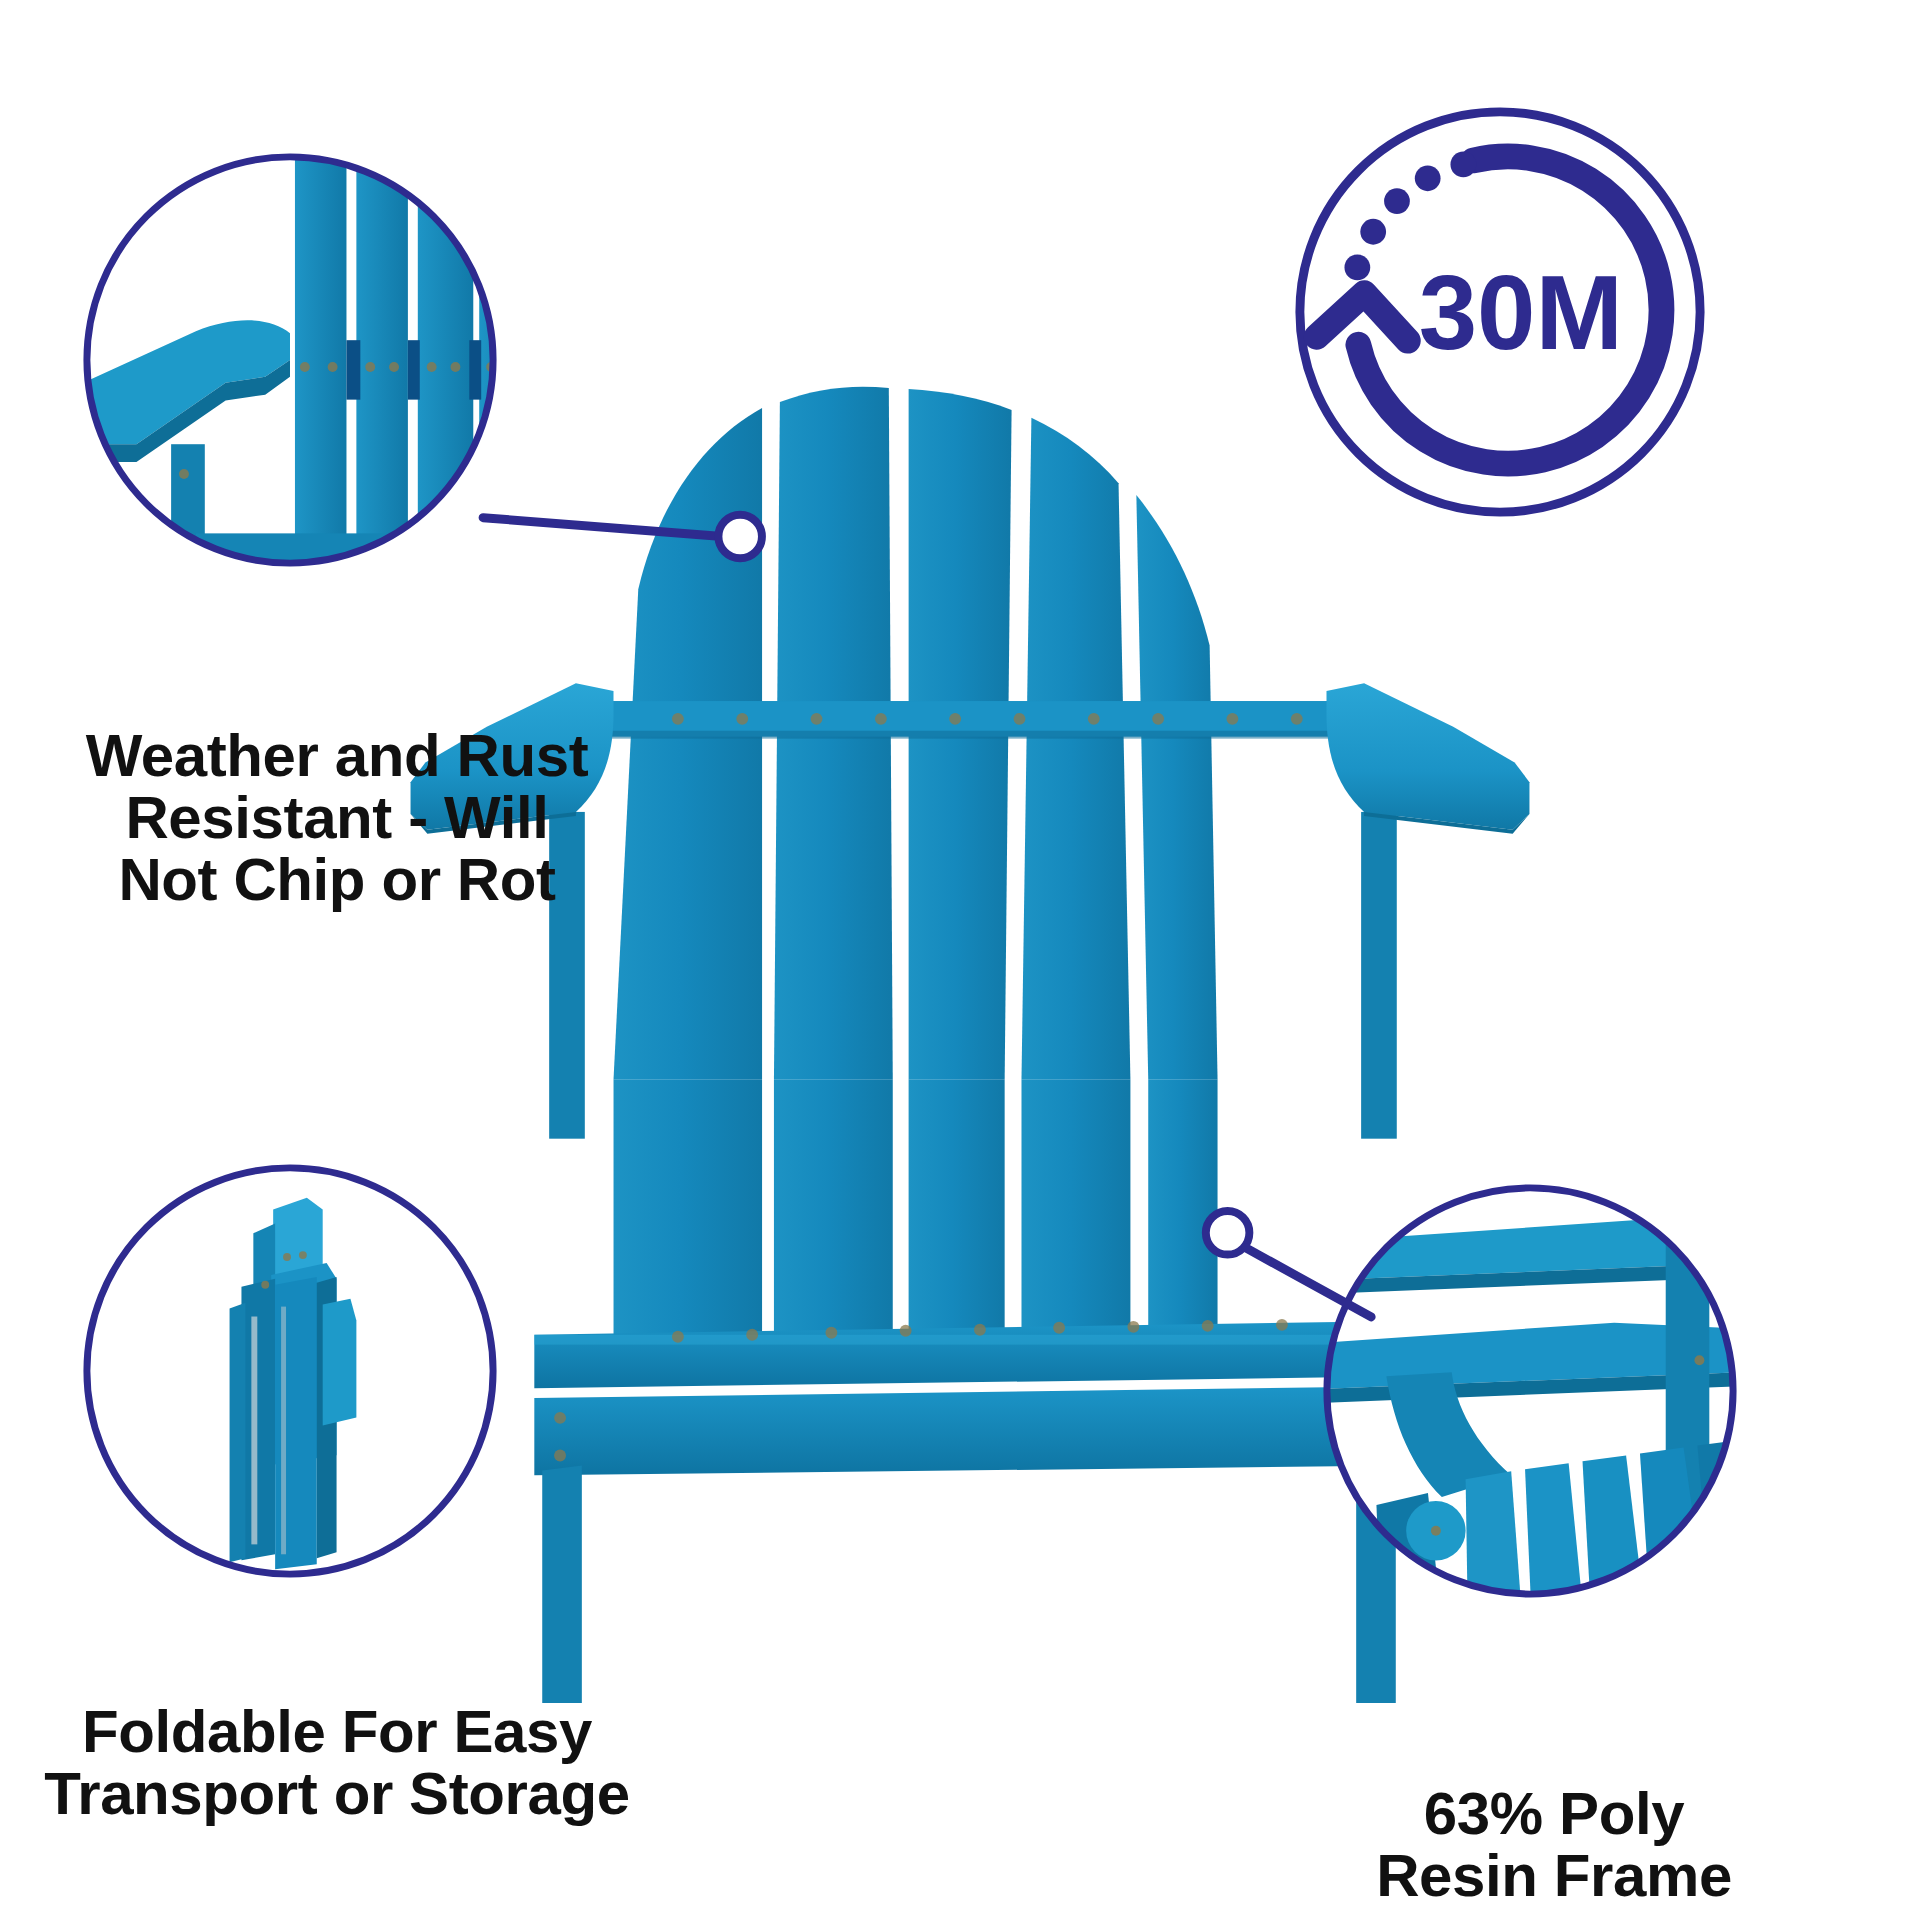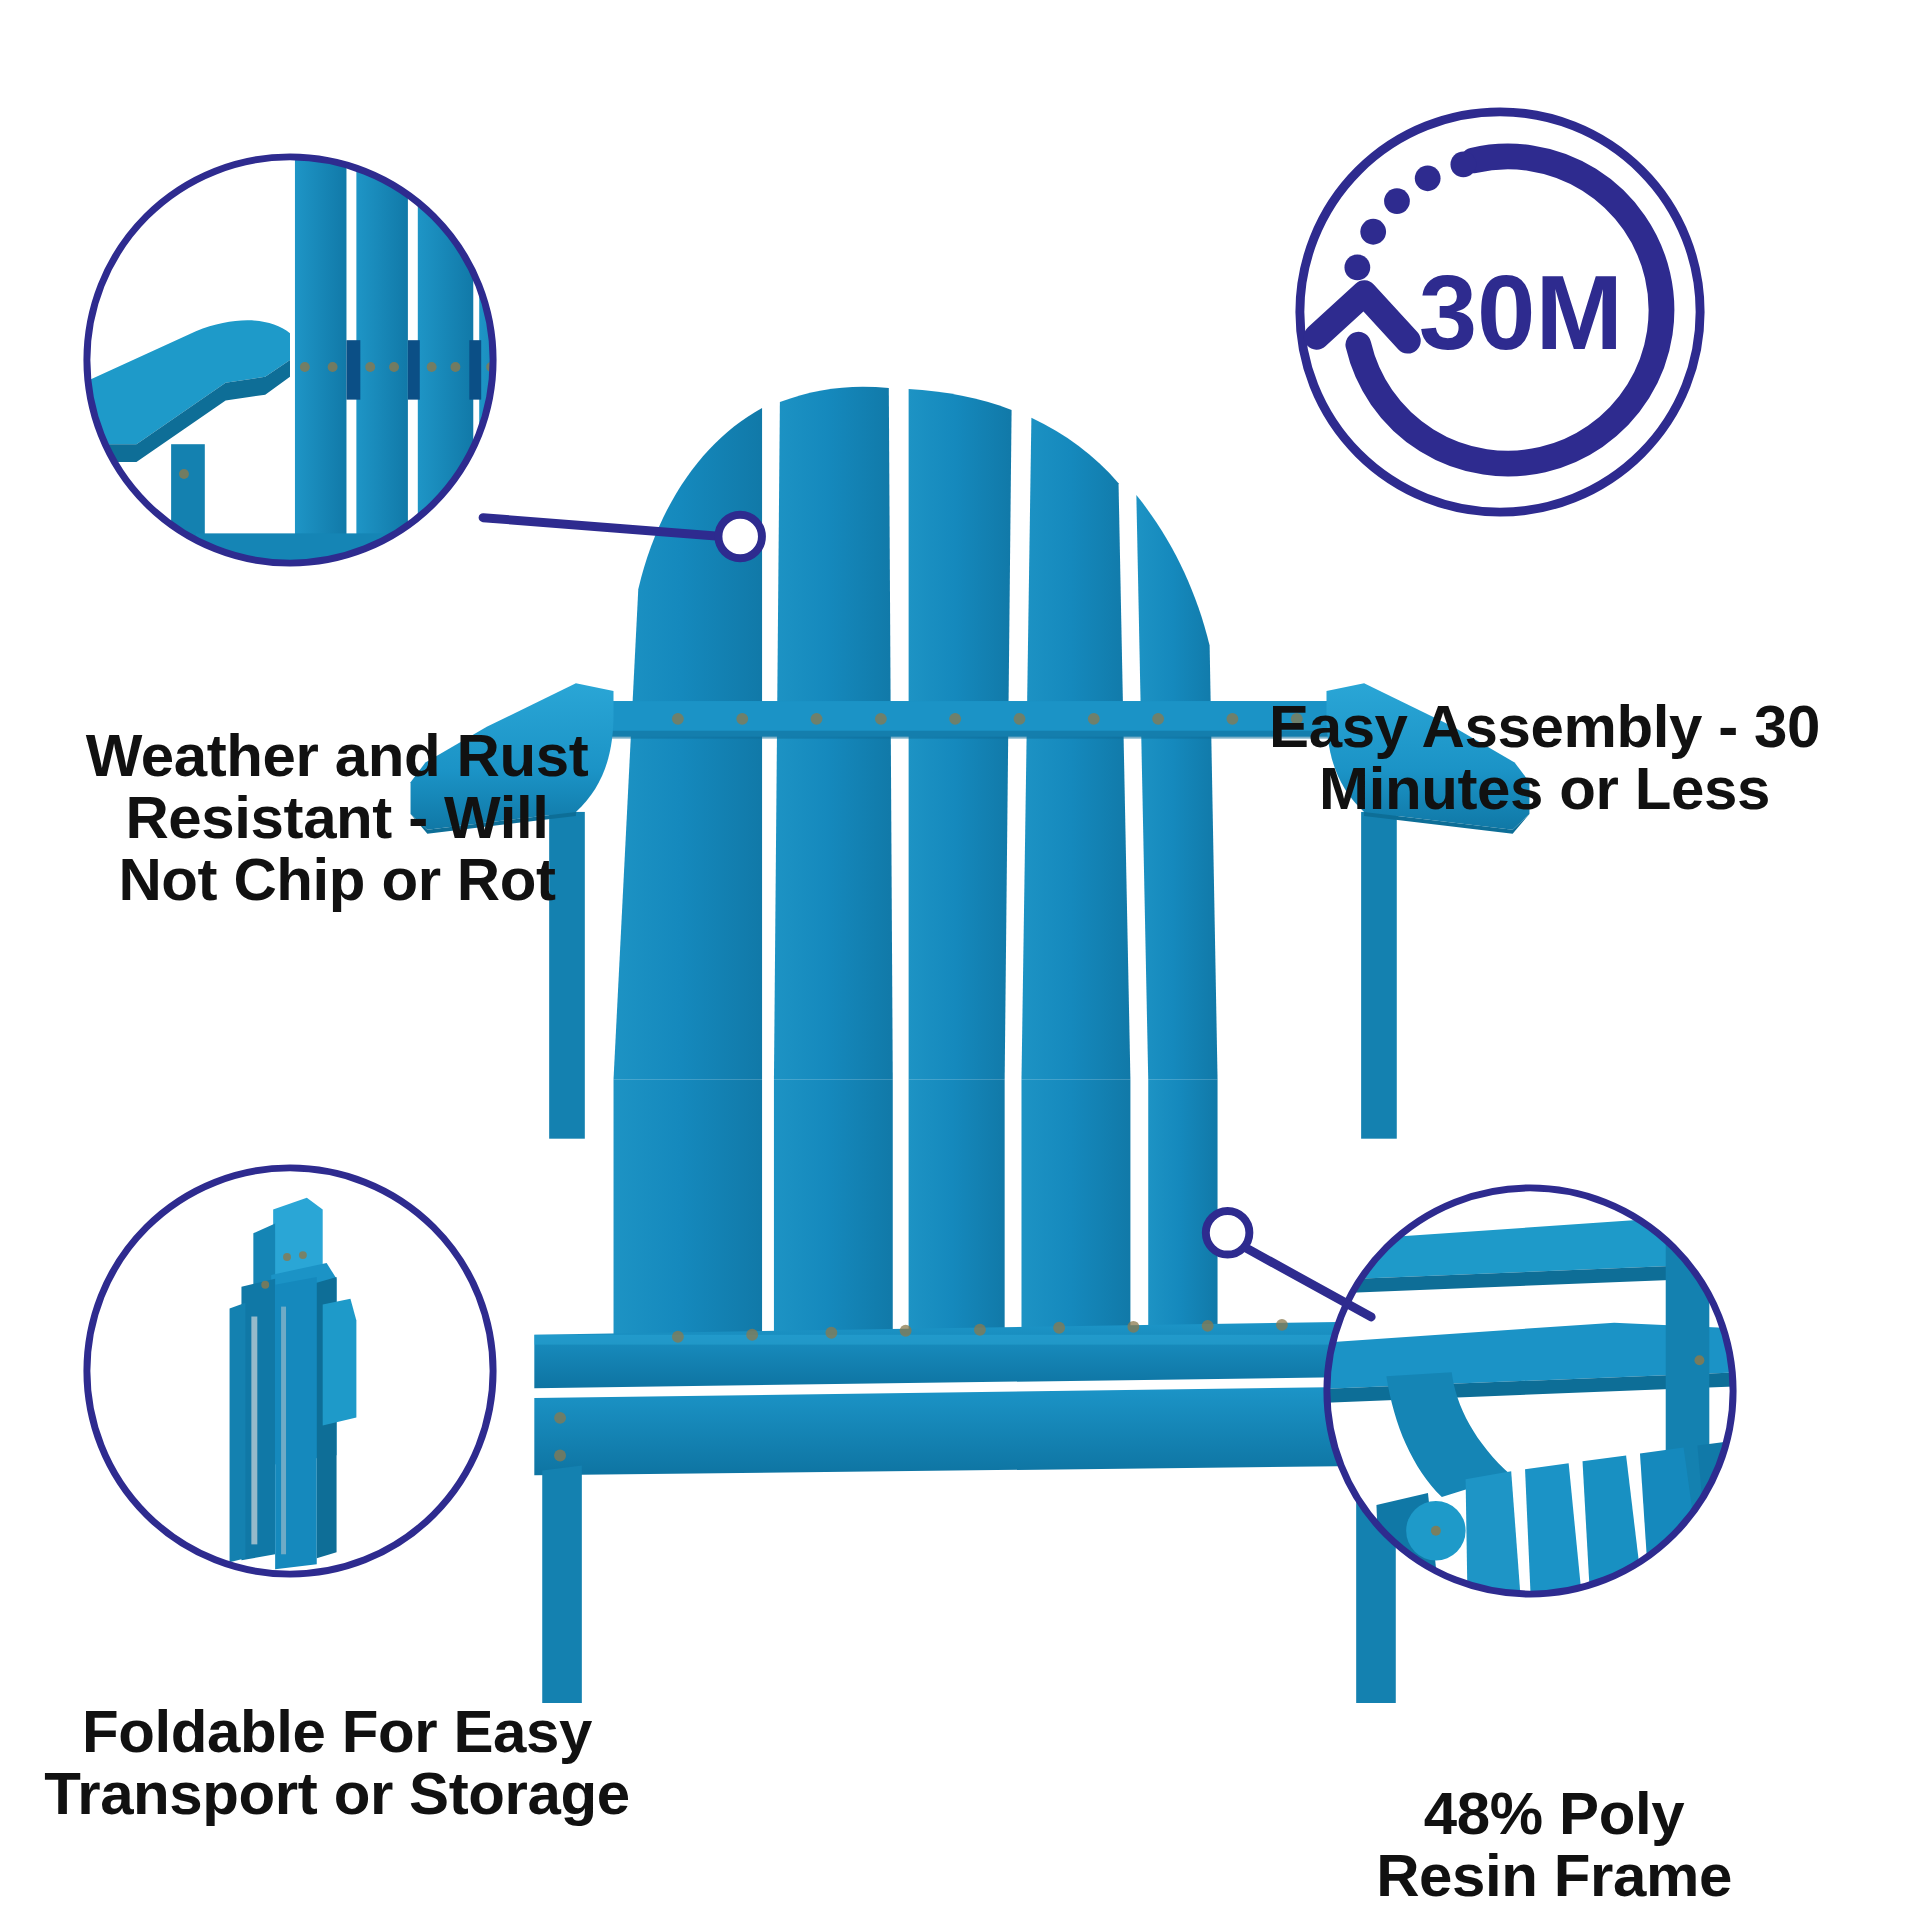--- a/index.html
+++ b/index.html
@@ -179,22 +179,20 @@
         <circle cx="178" cy="66" r="13"></circle>
         <circle cx="142" cy="80" r="13"></circle>
         <circle cx="111" cy="103" r="13"></circle>
         <circle cx="87" cy="134" r="13"></circle>
         <circle cx="71" cy="170" r="13"></circle>
       </g>
       <text x="236" y="252" text-anchor="middle" font-family="Liberation Sans, sans-serif" font-size="106" font-weight="bold" fill="#2E2B8F" id="badgeText">30M</text>
     </svg>
   </div>
 
-  <p class="caption" style="left:1218px;top:636px;width:653px;">Easy Assembly - 30
-Minutes or Less</p>
 
   <div class="abs nolink" style="left:77px;top:1158px;width:426px;height:426px;">
     <svg width="426" height="426" viewBox="0 0 430 430">
       <defs>
           <clipPath id="clipBL">
             <circle cx="215" cy="215" r="205"></circle>
           </clipPath>
         </defs>
       <g clip-path="url(#clipBL)">
         <rect x="0" y="0" width="430" height="430" fill="#fff"></rect>
@@ -264,17 +262,17 @@
     </svg>
   </div>
 
   <div class="abs nolink" style="left:1188px;top:1198px;width:198px;height:129px;">
     <svg width="198" height="129" viewBox="0 0 200 130">
       <circle cx="40" cy="35" r="22" fill="#ffffff" stroke="#2E2B8F" stroke-width="8"></circle>
       <line x1="58" y1="50" x2="185" y2="120" stroke="#2E2B8F" stroke-width="9" stroke-linecap="round"></line>
     </svg>
   </div>
 
-  <p class="caption" style="left:1277px;top:1723px;width:554px;">48% Poly
+  <p class="caption" style="left:1277px;top:1723px;width:554px;">63% Poly
 Resin Frame</p>
 
 </div>
 
 
 </body></html>

